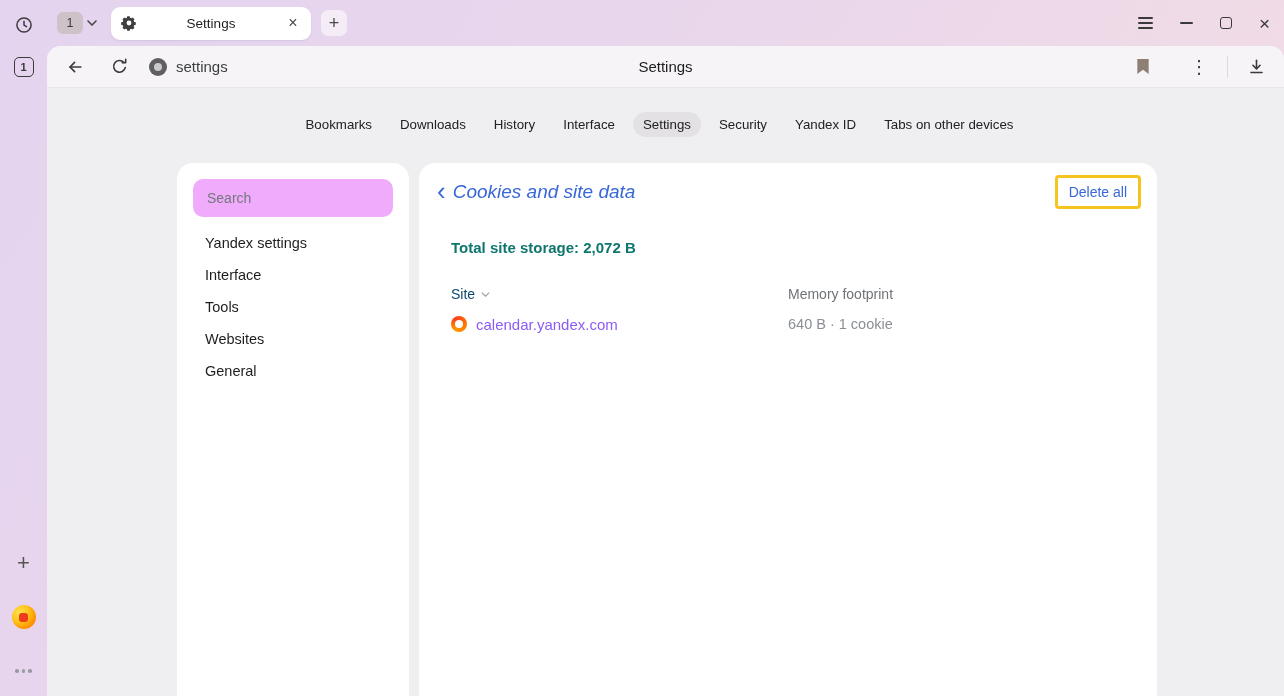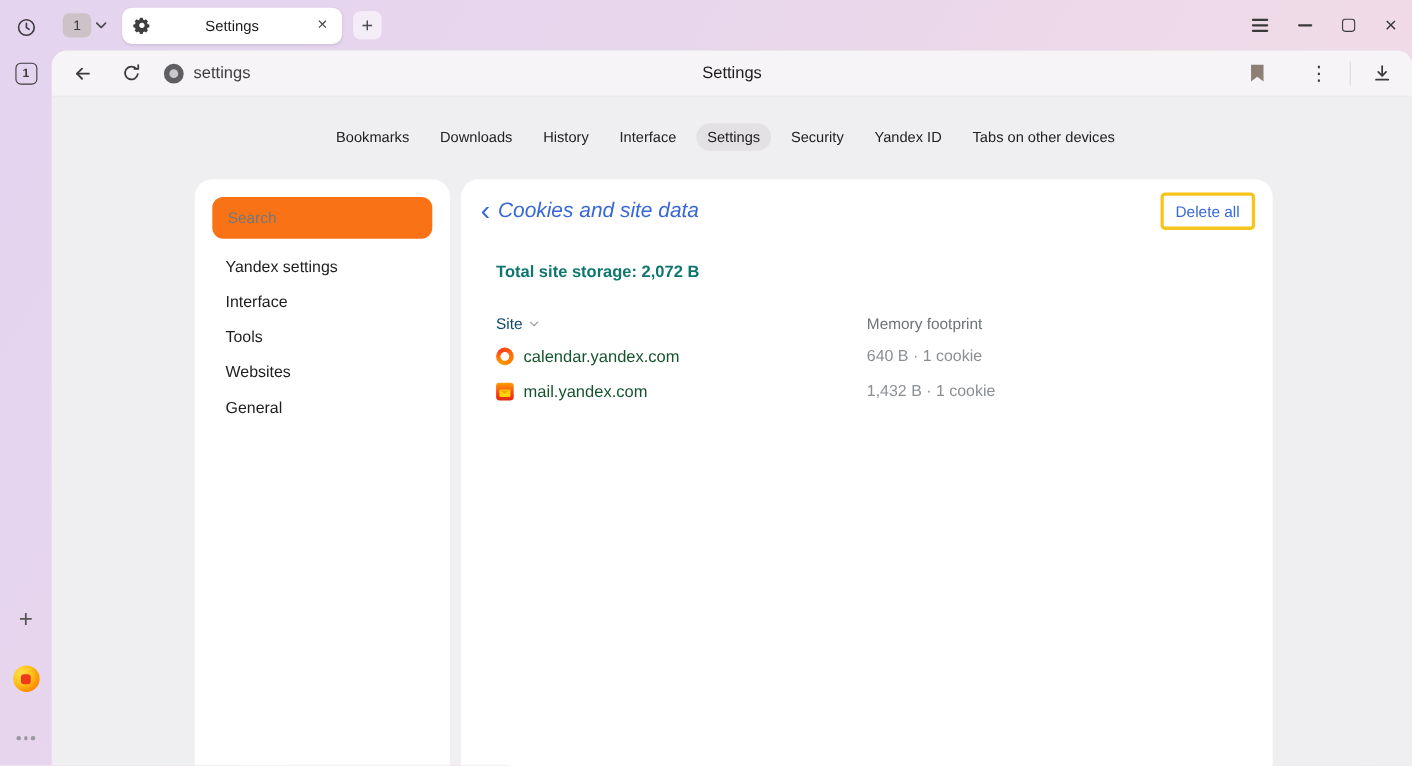--- a/index.html
+++ b/index.html
@@ -73,42 +73,42 @@
   .content { position:absolute; top:42px; left:0; right:0; bottom:0; }
   .topnav { position:absolute; top:24px; left:0; right:12px;
             display:flex; justify-content:center; gap:8px; }
   .nav-item { font-size:13.3px; color:#202124; padding:5px 10px; border-radius:14px; }
   .nav-item.active { background:#e3e1e4; }
 
   .card { position:absolute; background:#fff; border-radius:16px; }
   .left-card { left:130px; top:75px; width:232px; bottom:-16px; padding:16px; }
   .right-card { left:372px; top:75px; width:738px; bottom:-16px; }
 
-  .search-input { width:100%; height:38px; background:#f97316; border:none; border-radius:10px;
+  .search-input { width:100%; height:38px; background:#f0abfc; border:none; border-radius:10px;
                   padding:0 14px; font-size:14px; color:#333; outline:none; }
   .search-input::placeholder { color:#73787d; }
   .menu { margin-top:10px; }
   .menu-item { height:32px; display:flex; align-items:center; padding:0 12px;
                font-size:14.5px; color:#1e1e1e; border-radius:8px; cursor:pointer; }
 
   .panel-header { display:flex; align-items:center; justify-content:space-between;
                   padding:12px 16px 0 16px; }
   .panel-title-row { display:flex; align-items:center; gap:7px; margin-left:2px; cursor:pointer; }
   .blue-chev { font-size:26px; color:#3767d8; line-height:1; margin-top:-3px; }
   .panel-title { font-size:19px; color:#3767d8;font-style:italic; }
   .delete-all { border:3px solid #f6c51d; border-radius:4px; background:#fff;
                 color:#3767d8; font-size:14px; padding:6px 11px; }
   .total { margin:30px 32px 0; font-size:15px; font-weight:700; color:#0f766e; }
 
   .table { margin:24px 32px 0; }
   .trow { display:grid; grid-template-columns:337px 1fr; align-items:center; height:32px; }
   .thead { height:28px; }
   .site-head { display:flex; align-items:center; gap:6px; font-size:14px; color:#0c4a6e; cursor:pointer; }
   .mem-head { font-size:14px; color:#6f7377; }
-  .site-cell { display:flex; align-items:center; gap:9px; font-size:15px; color:#14532d; }
+  .site-cell { display:flex; align-items:center; gap:9px; font-size:15px; color:#8b5cf6; }
   .mem-cell { font-size:14.5px; color:#8b8f94; }
 
   .fav-cal { width:16px; height:16px; border-radius:50%; position:relative;
              background:conic-gradient(from 210deg,#ff9800,#fc3f1d,#ff7300,#ff9800); flex:0 0 16px; }
   .fav-cal::after { content:''; position:absolute; inset:4px; background:#fff; border-radius:50%; }
   .fav-mail { width:16px; height:16px; border-radius:3px; position:relative; flex:0 0 16px;
               background:linear-gradient(180deg,#ff9f00 0%,#fc3f1d 60%,#e32a0e 100%); }
   .fav-mail::after { content:''; position:absolute; left:3px; right:3px; bottom:3px; height:7px;
                      background:#ffd400; border-radius:1px; }
   .fav-mail::before { content:''; position:absolute; left:4px; bottom:6px; z-index:1;
@@ -265,24 +265,17 @@
           </span>
           <span class="mem-head">Memory footprint</span>
         </div>
         <div class="trow">
           <span class="site-cell">
             <span class="fav-cal"></span>
             <span>calendar.yandex.com</span>
           </span>
           <span class="mem-cell">640 B · 1 cookie</span>
         </div>
-        <div class="trow">
-          <span class="site-cell">
-            <span class="fav-mail"></span>
-            <span>mail.yandex.com</span>
-          </span>
-          <span class="mem-cell">1,432 B · 1 cookie</span>
-        </div>
       </div>
     </div>
 
   </div>
 </div>
 
 </body></html>

